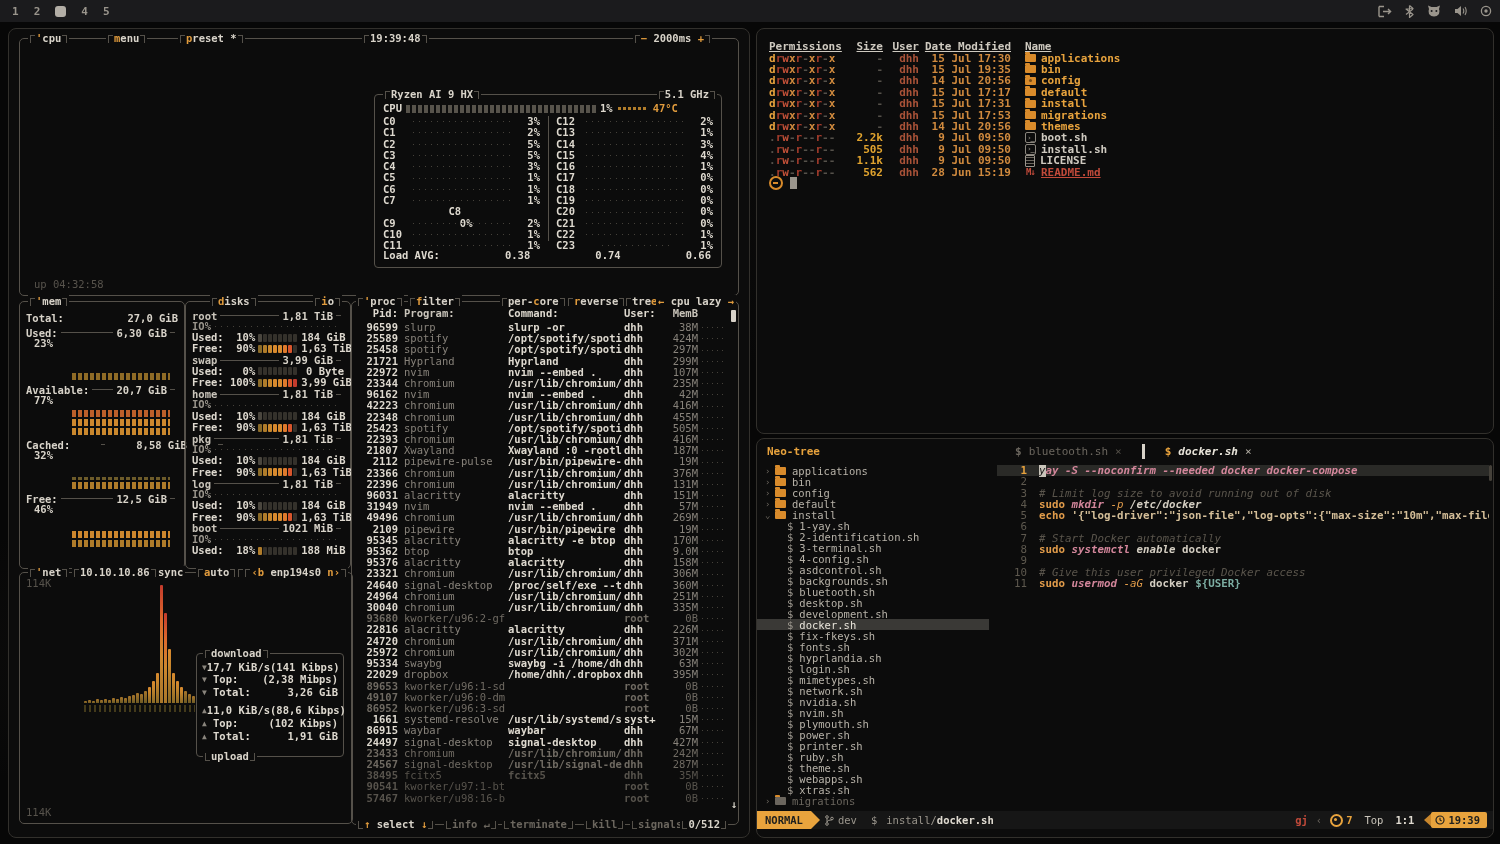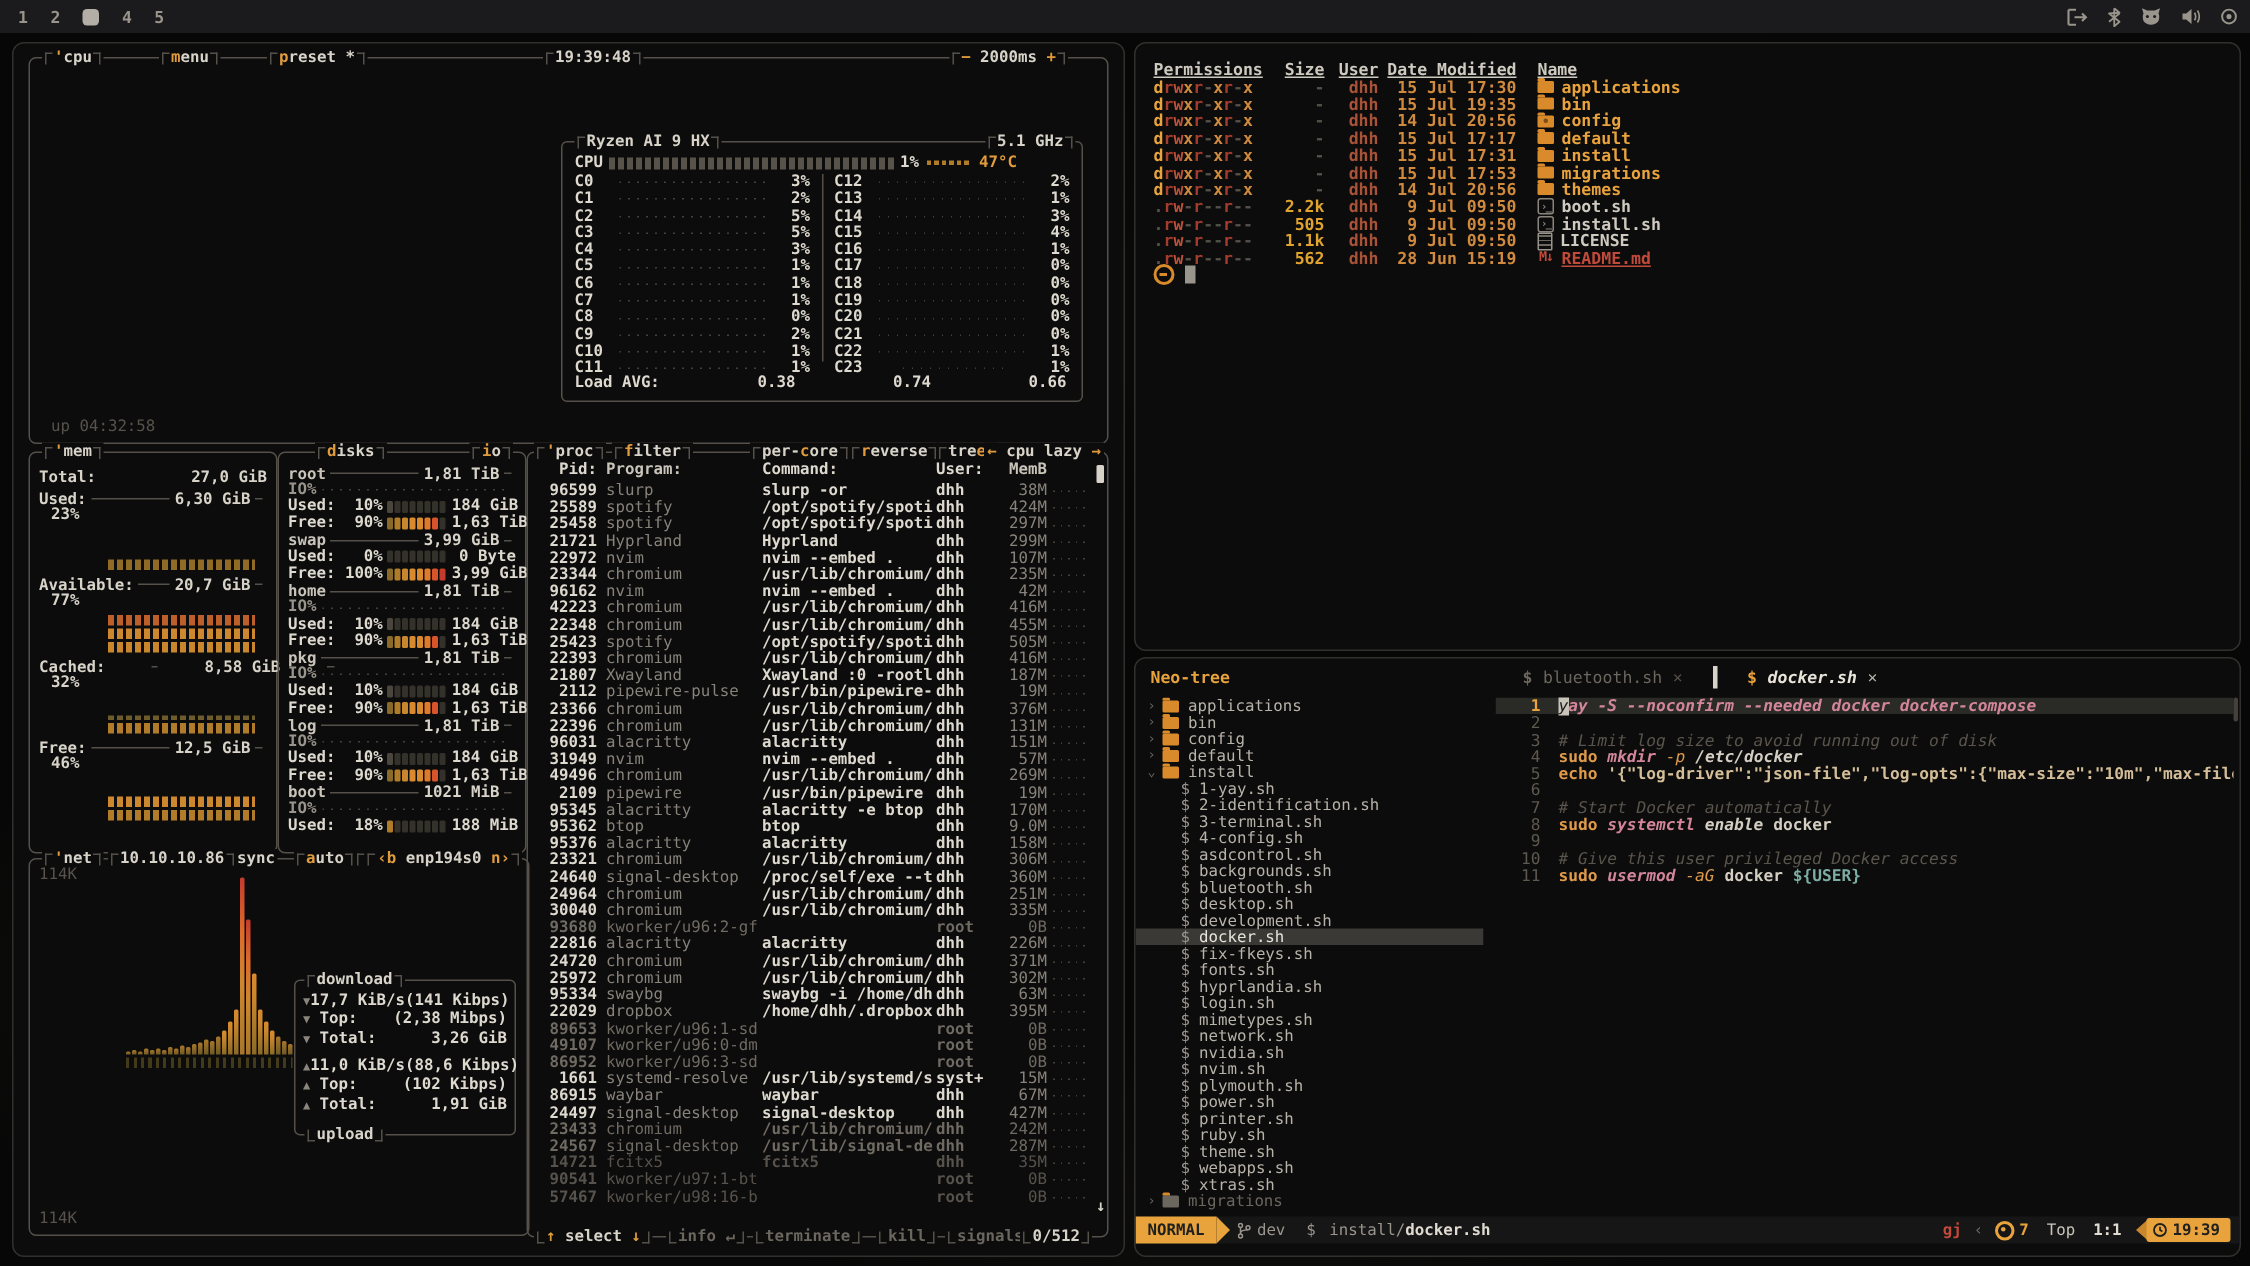--- a/index.html
+++ b/index.html
@@ -154,21 +154,21 @@
         <div id="cores-grid" style="position: absolute; left: 8px; right: 8px; top: 21px; display: flex;">
             <div style="flex: 1 1 0%; padding-right: 8px;">
               <div class="corerow" style="height: 11.3px;"><span style="width: 26px;">C0</span><span class="dotline"></span><span style="width: 22px; text-align: right;">3%</span></div>
               <div class="corerow" style="height: 11.3px;"><span style="width: 26px;">C1</span><span class="dotline"></span><span style="width: 22px; text-align: right;">2%</span></div>
               <div class="corerow" style="height: 11.3px;"><span style="width: 26px;">C2</span><span class="dotline"></span><span style="width: 22px; text-align: right;">5%</span></div>
               <div class="corerow" style="height: 11.3px;"><span style="width: 26px;">C3</span><span class="dotline"></span><span style="width: 22px; text-align: right;">5%</span></div>
               <div class="corerow" style="height: 11.3px;"><span style="width: 26px;">C4</span><span class="dotline"></span><span style="width: 22px; text-align: right;">3%</span></div>
               <div class="corerow" style="height: 11.3px;"><span style="width: 26px;">C5</span><span class="dotline"></span><span style="width: 22px; text-align: right;">1%</span></div>
               <div class="corerow" style="height: 11.3px;"><span style="width: 26px;">C6</span><span class="dotline"></span><span style="width: 22px; text-align: right;">1%</span></div>
               <div class="corerow" style="height: 11.3px;"><span style="width: 26px;">C7</span><span class="dotline"></span><span style="width: 22px; text-align: right;">1%</span></div>
-              <div class="corerow" style="height: 11.3px;"><span style="width: 26px;">C8</span><span class="dotline"></span><span style="width: 22px; text-align: right;">0%</span></div>
+              <div class="corerow" style="height: 11.3px; flex-direction: column;"><span style="width: 26px;">C8</span><span class="dotline"></span><span style="width: 22px; text-align: right;">0%</span></div>
               <div class="corerow" style="height: 11.3px;"><span style="width: 26px;">C9</span><span class="dotline"></span><span style="width: 22px; text-align: right;">2%</span></div>
               <div class="corerow" style="height: 11.3px;"><span style="width: 26px;">C10</span><span class="dotline"></span><span style="width: 22px; text-align: right;">1%</span></div>
               <div class="corerow" style="height: 11.3px;"><span style="width: 26px;">C11</span><span class="dotline"></span><span style="width: 22px; text-align: right;">1%</span></div>
             </div>
             <div style="flex: 1 1 0%; padding-left: 8px;">
               <div class="corerow" style="height: 11.3px;"><span style="width: 26px;">C12</span><span class="dotline"></span><span style="width: 22px; text-align: right;">2%</span></div>
               <div class="corerow" style="height: 11.3px;"><span style="width: 26px;">C13</span><span class="dotline"></span><span style="width: 22px; text-align: right;">1%</span></div>
               <div class="corerow" style="height: 11.3px;"><span style="width: 26px;">C14</span><span class="dotline"></span><span style="width: 22px; text-align: right;">3%</span></div>
               <div class="corerow" style="height: 11.3px;"><span style="width: 26px;">C15</span><span class="dotline"></span><span style="width: 22px; text-align: right;">4%</span></div>
               <div class="corerow" style="height: 11.3px;"><span style="width: 26px;">C16</span><span class="dotline"></span><span style="width: 22px; text-align: right;">1%</span></div>
@@ -350,21 +350,21 @@
           <div class="procrow"><span class="pc-pid">95334</span><span class="pc-prog">swaybg</span><span class="pc-cmd">swaybg -i /home/dh</span><span class="pc-user">dhh</span><span class="pc-mem">63M</span><span class="pc-dots"></span></div>
           <div class="procrow"><span class="pc-pid">22029</span><span class="pc-prog">dropbox</span><span class="pc-cmd">/home/dhh/.dropbox</span><span class="pc-user">dhh</span><span class="pc-mem">395M</span><span class="pc-dots"></span></div>
           <div class="procrow rdim1"><span class="pc-pid dim1">89653</span><span class="pc-prog dim1">kworker/u96:1-sd</span><span class="pc-cmd dim1"></span><span class="pc-user dim1">root</span><span class="pc-mem dim1">0B</span><span class="pc-dots"></span></div>
           <div class="procrow rdim1"><span class="pc-pid dim1">49107</span><span class="pc-prog dim1">kworker/u96:0-dm</span><span class="pc-cmd dim1"></span><span class="pc-user dim1">root</span><span class="pc-mem dim1">0B</span><span class="pc-dots"></span></div>
           <div class="procrow rdim1"><span class="pc-pid dim1">86952</span><span class="pc-prog dim1">kworker/u96:3-sd</span><span class="pc-cmd dim1"></span><span class="pc-user dim1">root</span><span class="pc-mem dim1">0B</span><span class="pc-dots"></span></div>
           <div class="procrow"><span class="pc-pid">1661</span><span class="pc-prog">systemd-resolve</span><span class="pc-cmd">/usr/lib/systemd/s</span><span class="pc-user">syst+</span><span class="pc-mem">15M</span><span class="pc-dots"></span></div>
           <div class="procrow"><span class="pc-pid">86915</span><span class="pc-prog">waybar</span><span class="pc-cmd">waybar</span><span class="pc-user">dhh</span><span class="pc-mem">67M</span><span class="pc-dots"></span></div>
           <div class="procrow"><span class="pc-pid">24497</span><span class="pc-prog">signal-desktop</span><span class="pc-cmd">signal-desktop</span><span class="pc-user">dhh</span><span class="pc-mem">427M</span><span class="pc-dots"></span></div>
           <div class="procrow rdim1"><span class="pc-pid dim1">23433</span><span class="pc-prog dim1">chromium</span><span class="pc-cmd dim1">/usr/lib/chromium/</span><span class="pc-user dim1">dhh</span><span class="pc-mem dim1">242M</span><span class="pc-dots"></span></div>
           <div class="procrow rdim1"><span class="pc-pid dim1">24567</span><span class="pc-prog dim1">signal-desktop</span><span class="pc-cmd dim1">/usr/lib/signal-de</span><span class="pc-user dim1">dhh</span><span class="pc-mem dim1">287M</span><span class="pc-dots"></span></div>
-          <div class="procrow rdim2"><span class="pc-pid dim2">14721</span><span class="pc-prog dim2">fcitx5</span><span class="pc-cmd dim2">fcitx5</span><span class="pc-user dim2">dhh</span><span class="pc-mem dim2">35M</span><span class="pc-dots"></span></div>
+          <div class="procrow rdim2"><span class="pc-pid dim2">38495</span><span class="pc-prog dim2">fcitx5</span><span class="pc-cmd dim2">fcitx5</span><span class="pc-user dim2">dhh</span><span class="pc-mem dim2">35M</span><span class="pc-dots"></span></div>
           <div class="procrow rdim2"><span class="pc-pid dim2">90541</span><span class="pc-prog dim2">kworker/u97:1-bt</span><span class="pc-cmd dim2"></span><span class="pc-user dim2">root</span><span class="pc-mem dim2">0B</span><span class="pc-dots"></span></div>
           <div class="procrow rdim2"><span class="pc-pid dim2">57467</span><span class="pc-prog dim2">kworker/u98:16-b</span><span class="pc-cmd dim2"></span><span class="pc-user dim2">root</span><span class="pc-mem dim2">0B</span><span class="pc-dots"></span></div>
         </div>
       <div style="position:absolute;right:2px;top:8px;width:5px;height:12px;background:#d8d3c9;border-radius:1px;"></div>
       <div class="btext co" style="position:absolute;right:1px;bottom:14px;font-weight:bold;">↓</div>
       <div id="proc-footer"></div>
     <span class="chip" style="left: 4px;"><span class="co">'</span><span class="cw">proc</span></span>
         <span class="chip" style="left: 56px;"><span class="co">f</span><span class="cw">ilter</span></span>
         <span class="chip" style="left: 148px;"><span class="cw">per-</span><span class="co">c</span><span class="cw">ore</span></span>
         <span class="chip" style="left: 214px;"><span class="co">r</span><span class="cw">everse</span></span>

